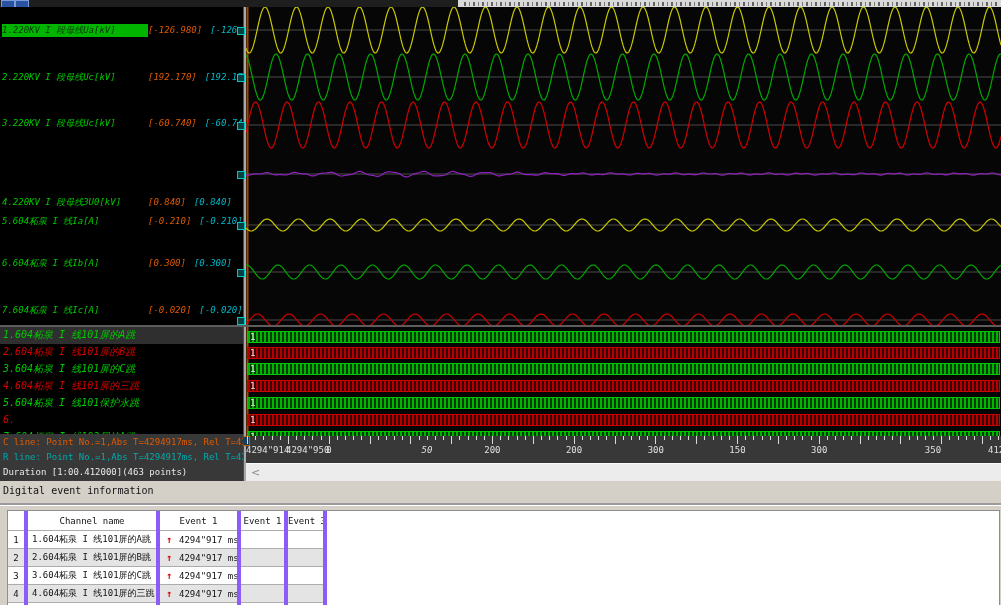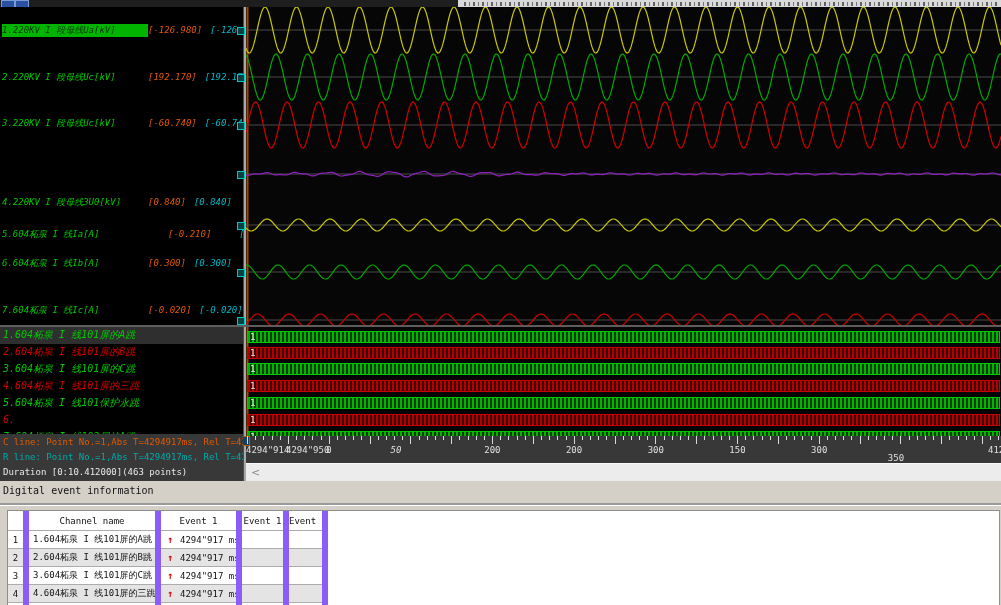--- a/index.html
+++ b/index.html
@@ -47,21 +47,21 @@
   #status-d{top:33px;color:#e8e8e8;}
   
   #h-scroll{position:absolute;left:246px;top:463px;width:755px;height:18px;background:#ececec;border-top:1px solid #fafafa;box-sizing:border-box;}
   #h-scroll .arr{position:absolute;left:5px;top:2px;font-size:11px;color:#8a8a8a;font-family:"DejaVu Sans",sans-serif;}
   
   #bottom{position:absolute;left:0;top:481px;width:1001px;height:124px;background:#d4d0c8;overflow:hidden;}
   #ev-title{position:absolute;left:3px;top:4px;font-size:10px;color:#111;}
   #ev-split{position:absolute;left:0;top:22px;width:1001px;height:3px;background:#9a9a9a;border-bottom:1px solid #ffffff;box-sizing:border-box;}
   #table-wrap{position:absolute;left:7px;top:29px;width:991px;height:200px;background:#ffffff;border:1px solid #8e8e8e;}
   table{border-collapse:collapse;table-layout:fixed;width:100%;font-size:9px;color:#111;}
-  th,td{padding:0;height:17px;border-right:6px solid #8b5cf6;border-bottom:1px solid #acacac;overflow:hidden;white-space:nowrap;}
+  th,td{padding:0;height:17px;border-right:4px solid #8b5cf6;border-bottom:1px solid #acacac;overflow:hidden;white-space:nowrap;}
   th{height:19px;font-weight:normal;text-align:center;}
   td.num{text-align:center;}
   td.cname{padding-left:4px;}
   td.ev1{padding-left:6px;}
   td.fill,th.fill{border:none;background:#fff;}
   tbody tr:nth-child(even) td:not(.fill){background:#e4e4e4;}
   .arrow{color:#e00000;font-weight:bold;margin-right:7px;font-size:10px;}
 </style>
 </head>
 <body>
@@ -90,21 +90,21 @@
         <div class="an-row" style="top: 110px;">
           <span class="an-name">3.220KV I 段母线Uc[kV]</span>
           <span class="v1">[-60.740]</span>
           <span class="v2">[-60.740]</span>
         </div>
         <div class="an-row" style="top: 157px; margin-top: 32px;">
           <span class="an-name">4.220KV I 段母线3U0[kV]</span>
           <span class="v1">[0.840]</span>
           <span class="v2">[0.840]</span>
         </div>
-        <div class="an-row" style="top: 221px; gap: 20px;">
+        <div class="an-row" style="top: 208px;">
           <span class="an-name">5.604柘泉 I 线Ia[A]</span>
           <span class="v1">[-0.210]</span>
           <span class="v2">[-0.210]</span>
         </div>
         <div class="an-row" style="top: 250px;">
           <span class="an-name">6.604柘泉 I 线Ib[A]</span>
           <span class="v1">[0.300]</span>
           <span class="v2">[0.300]</span>
         </div>
         <div class="an-row" style="top: 297px;">
@@ -269,34 +269,34 @@
       <div class="tick" style="left: 703.448px; height: 4px;"></div>
       <div class="tick" style="left: 711.616px; height: 4px;"></div>
       <div class="tick" style="left: 719.784px; height: 4px;"></div>
       <div class="tick" style="left: 727.952px; height: 4px;"></div>
       <div class="tick" style="left: 736.12px; height: 8px;"></div>
       <div class="tick" style="left: 744.288px; height: 4px;"></div>
       <div class="tick" style="left: 752.456px; height: 4px;"></div>
       <span class="rlab" style="left: 0px;">4294"914</span>
       <span class="rlab" style="left: 40px;">4294"950</span>
       <span class="rlab c" style="left: 83px;">0</span>
-      <span class="rlab c" style="left: 150px; font-style: italic;">50</span>
+      <span class="rlab c" style="left: 181px; font-style: italic;">50</span>
       <span class="rlab c" style="left: 246.4px;">200</span>
       <span class="rlab c" style="left: 328.1px;">200</span>
       <span class="rlab c" style="left: 409.8px;">300</span>
       <span class="rlab c" style="left: 491.5px;">150</span>
       <span class="rlab c" style="left: 573.2px;">300</span>
-      <span class="rlab c" style="left: 650px; margin-top: 8px;">350</span>
+      <span class="rlab c" style="left: 687px;">350</span>
       <span class="rlab" style="left: 742px;">412</span>
     </div>
 
   <div id="status-panel">
     <div class="stline" id="status-c">C line: Point No.=1,Abs T=4294917ms,  Rel T=42949</div>
     <div class="stline" id="status-r">R line: Point No.=1,Abs T=4294917ms,  Rel T=42949</div>
-    <div class="stline" id="status-d">Duration [0:10.412000](463 points)</div>
+    <div class="stline" id="status-d">Duration [1:00.412000](463 points)</div>
   </div>
 
   <div id="h-scroll">
     <span class="arr">&lt;</span>
   </div>
 
   <div id="bottom">
     <div id="ev-title">Digital event information</div>
     <div id="ev-split"></div>
     <div id="table-wrap">

